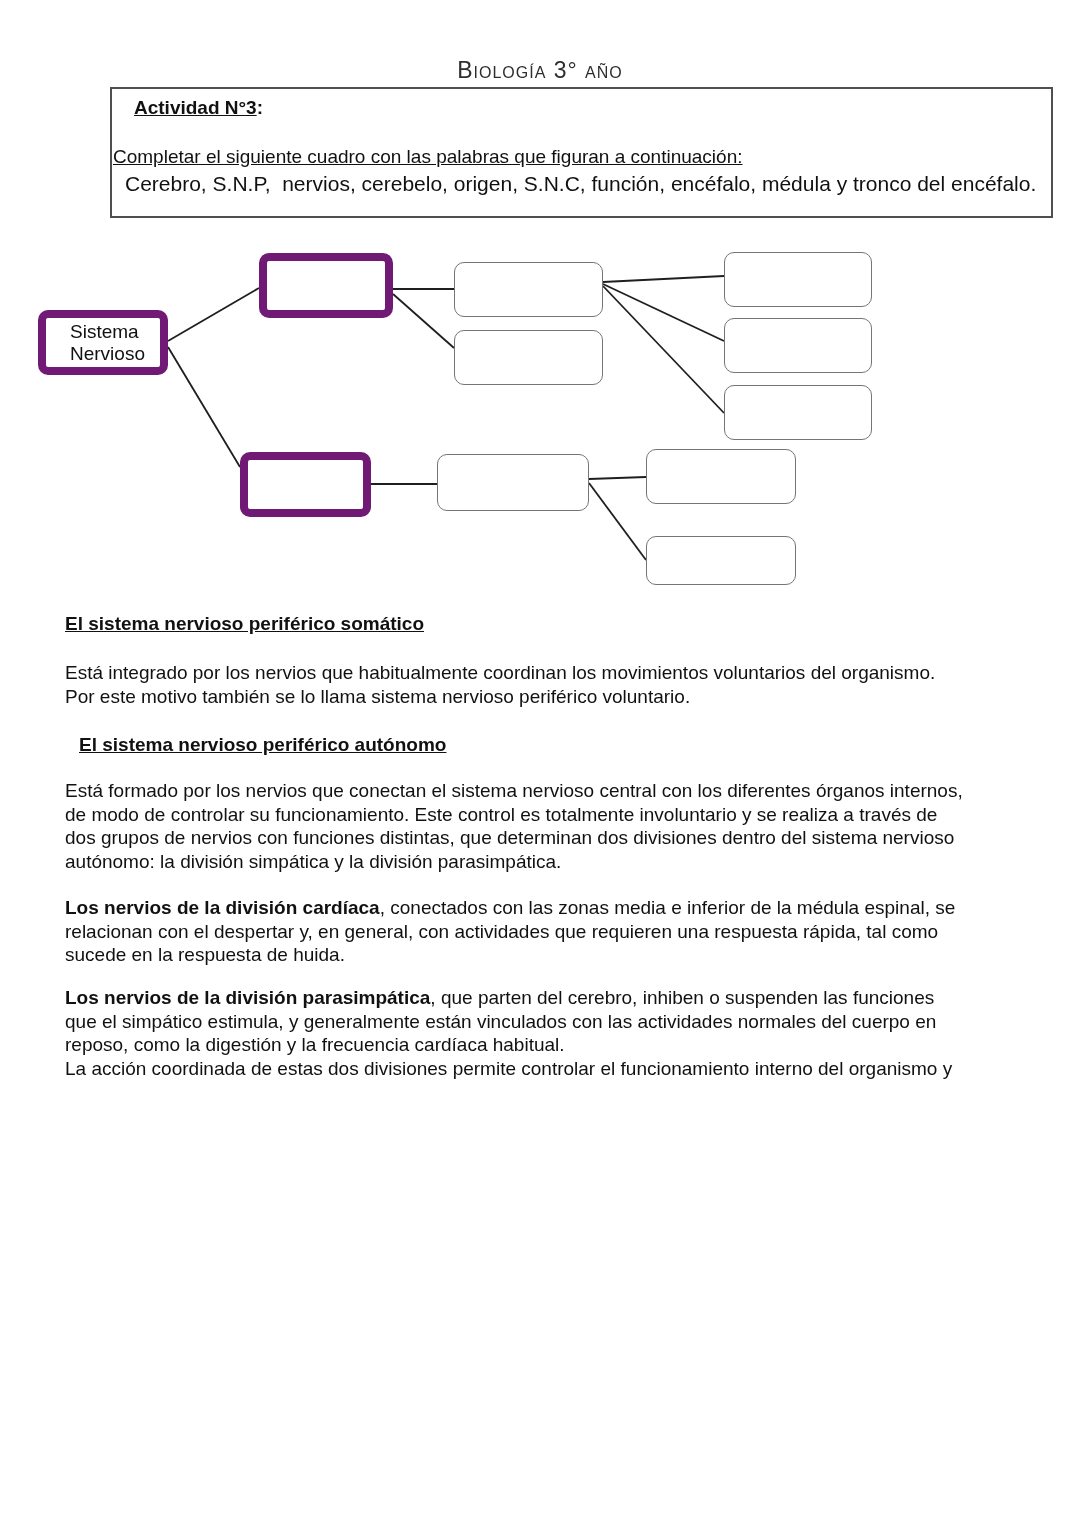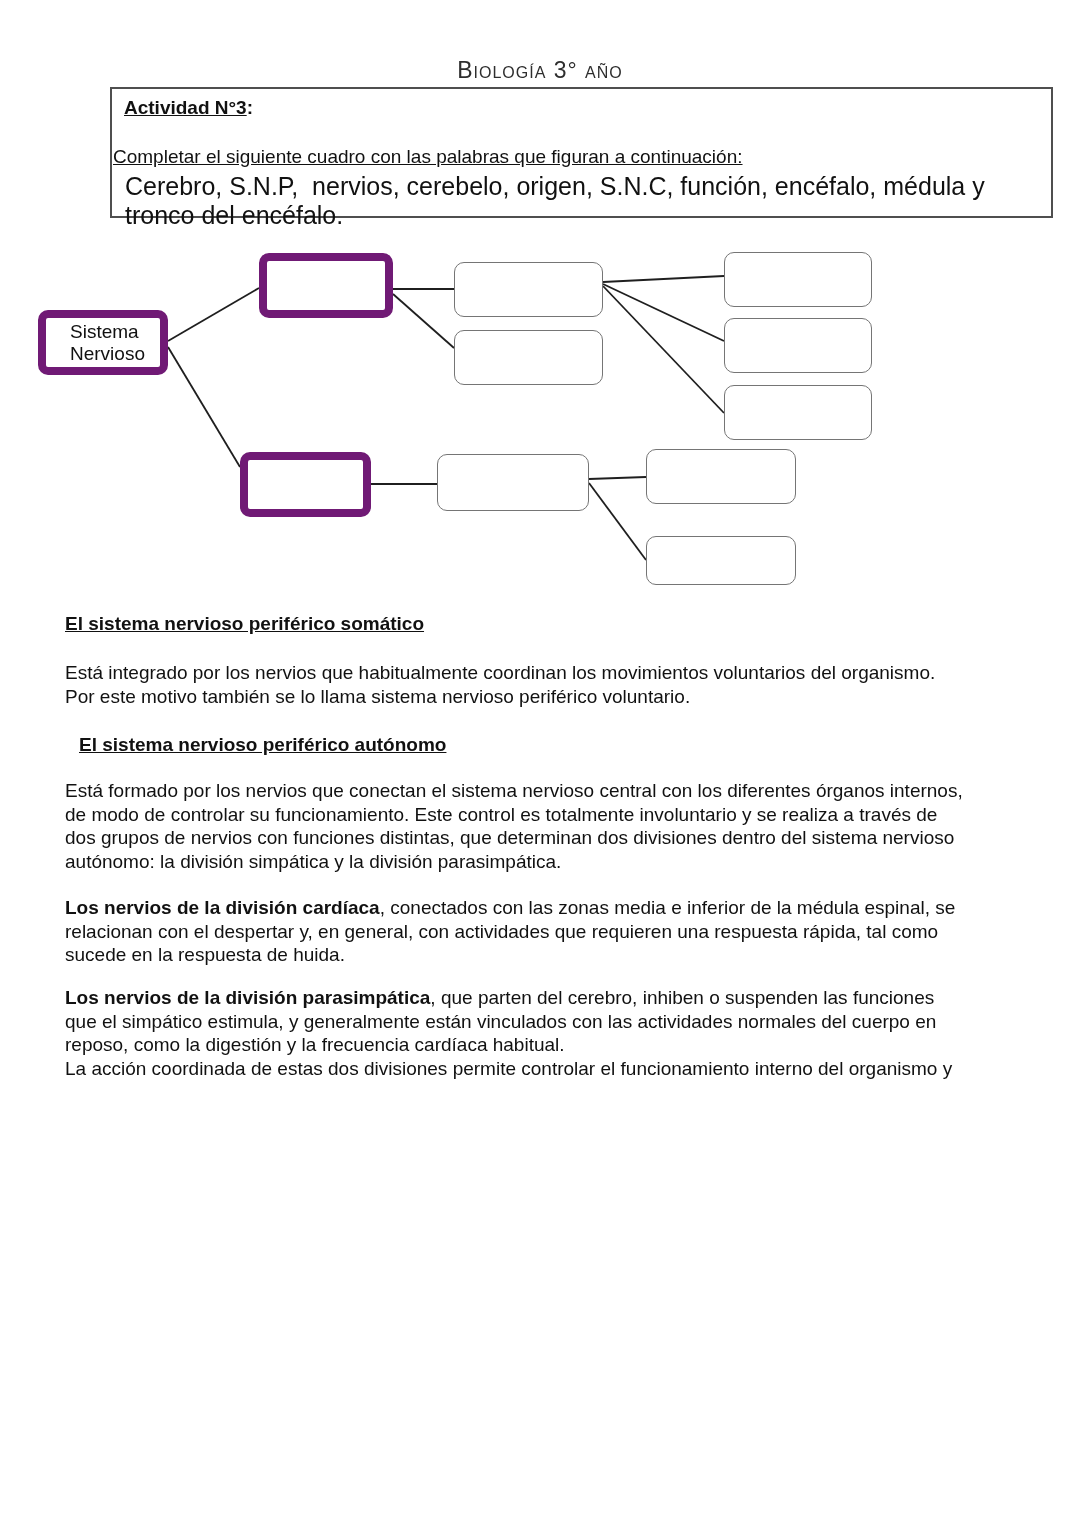--- a/index.html
+++ b/index.html
@@ -13,24 +13,24 @@
   .doc-title{
     position:absolute;top:57px;left:0;width:1080px;text-align:center;
     font-size:23px;font-variant:small-caps;letter-spacing:1px;color:#2e2e2e;
   }
 
   
   .activity-box{
     position:absolute;left:110px;top:87px;width:943px;height:131px;
     border:2px solid #4f4f4f;box-sizing:border-box;
   }
-  .activity-title-line{position:absolute;left:12px;top:8px;font-size:19px;font-weight:bold;}
+  .activity-title-line{position:absolute;left:22px;top:8px;font-size:19px;font-weight:bold;}
   .activity-title-line .u{text-decoration:underline;}
   .activity-instruction{position:absolute;left:1px;top:57px;font-size:19px;text-decoration:underline;}
-  .activity-word-bank{position:absolute;left:13px;top:83px;font-size:25px;}
+  .activity-word-bank{position:absolute;left:13px;top:83px;font-size:21px;}
 
   
   .concept-map{position:absolute;left:0;top:0;width:1080px;height:620px;}
   .concept-map svg{position:absolute;left:0;top:0;pointer-events:none;}
   .cbox{position:absolute;box-sizing:border-box;border-radius:10px;background:#fff;}
   .cbox.dark{border:8px solid #701a75;}
   .cbox.light{border:1.6px solid #757575;}
   .root-box{display:flex;align-items:center;padding-left:24px;font-size:19px;line-height:22px;}
 
   

